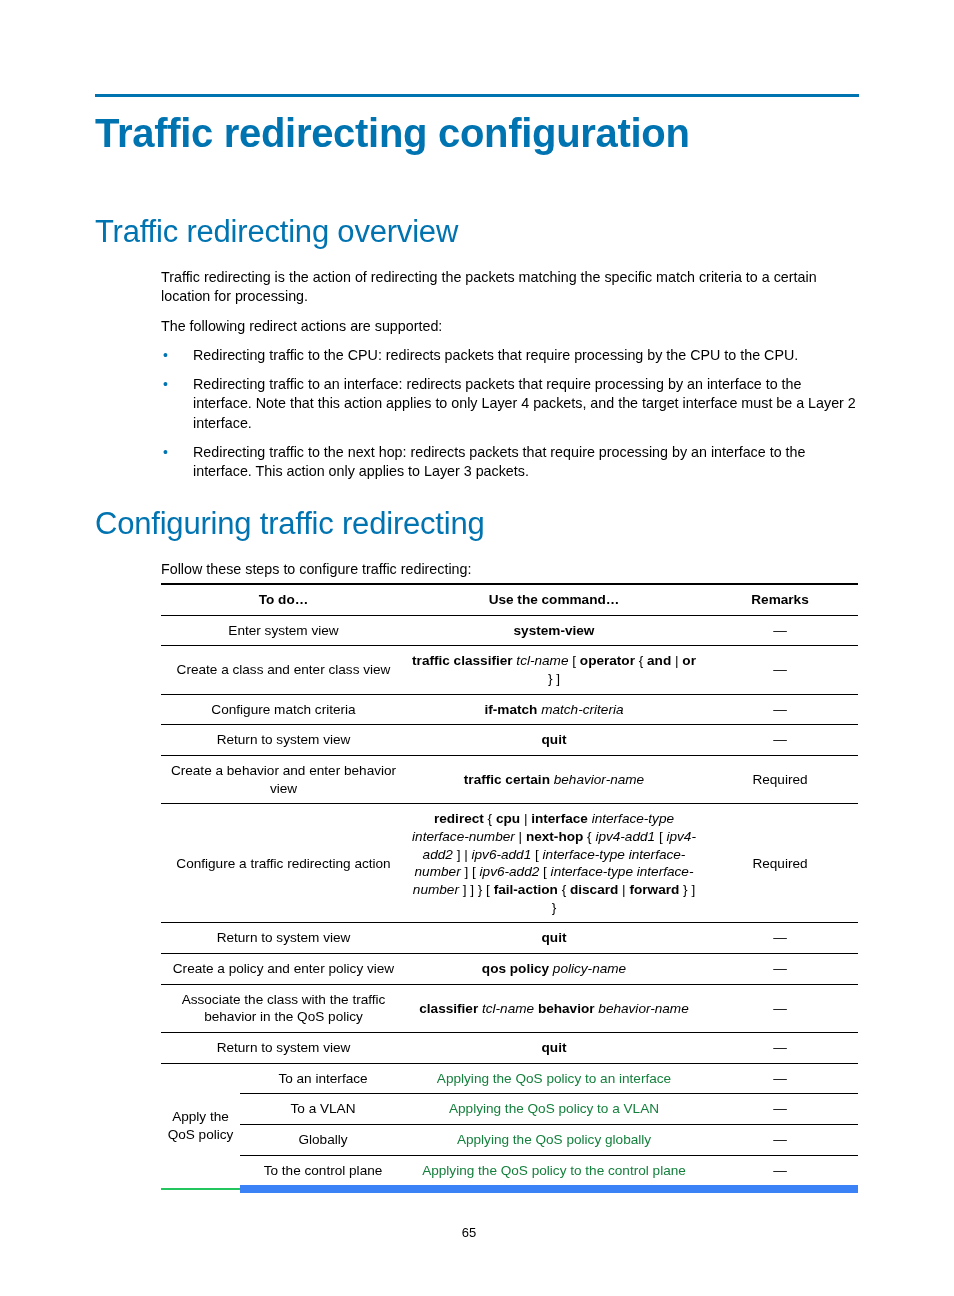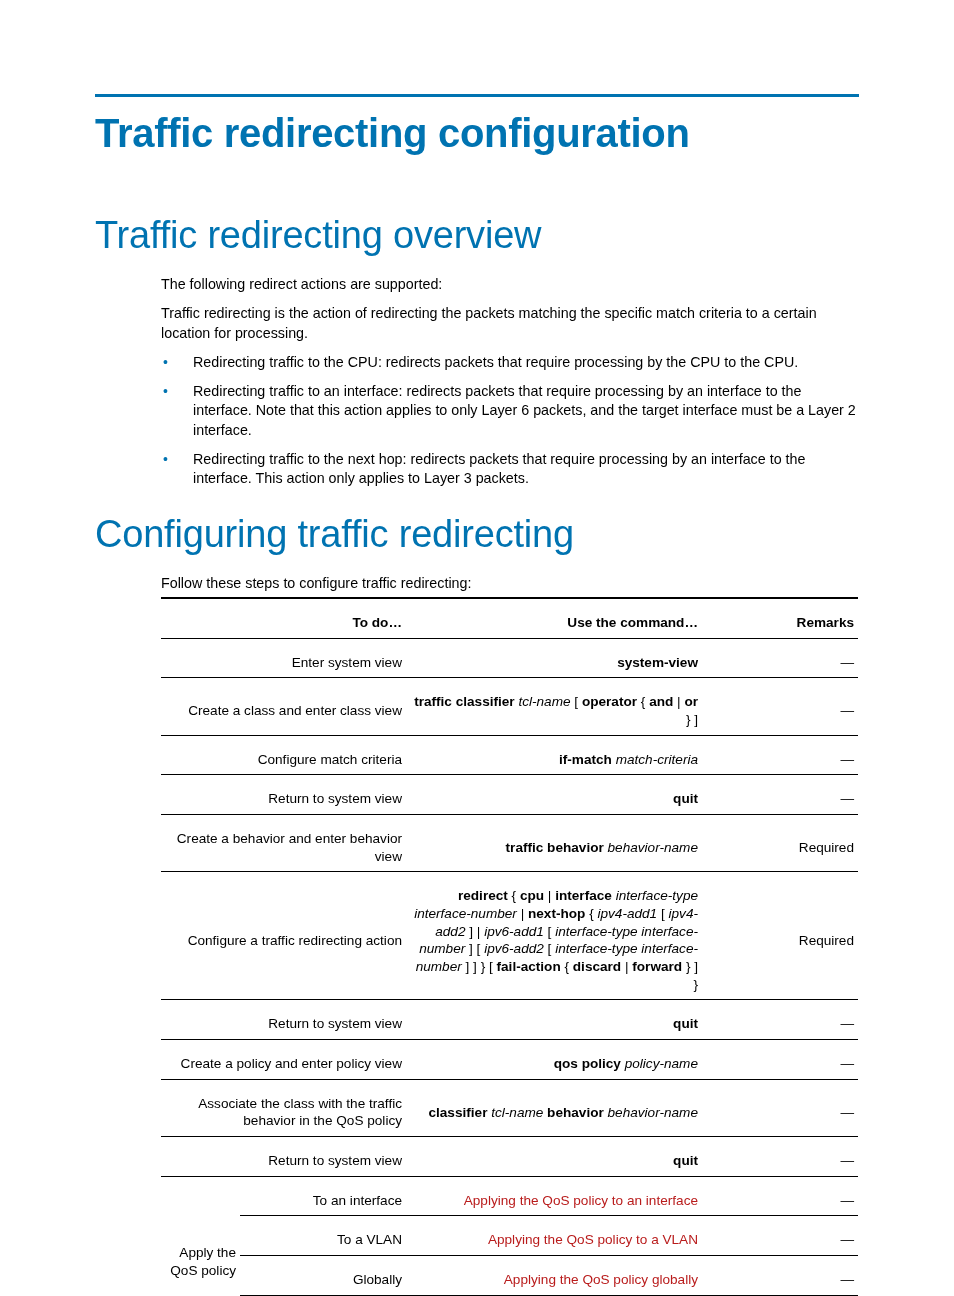--- a/index.html
+++ b/index.html
@@ -23,21 +23,21 @@
     margin-bottom: 14px;
   }
   h1 {
     font-size: 40px;
     font-weight: 700;
     color: #0073b1;
     margin: 0 0 58px 0;
     letter-spacing: -0.3px;
   }
   h2 {
-    font-size: 38px;
+    font-size: 31px;
     font-weight: 400;
     color: #0073b1;
     margin: 0 0 18px 0;
     letter-spacing: -0.2px;
   }
   .body-text {
     margin-left: 66px;
     font-size: 14.3px;
     line-height: 1.35;
     color: #000;
@@ -62,42 +62,42 @@
     top: 0;
     font-size: 14px;
   }
   
   .tbl {
     border-collapse: collapse;
     width: 697px;
     margin-top: 4px;
   }
   .tbl th, .tbl td {
-    text-align: right;
+    text-align: center;
     vertical-align: middle;
     font-size: 13.6px;
-    padding: 15px 4px 6px 4px;
+    padding: 6px 4px 6px 4px;
     line-height: 1.3;
   }
   .tbl thead th {
     border-top: 2px solid #000;
     border-bottom: 1.5px solid #000;
     font-weight: 700;
   }
   .tbl tbody td {
     border-bottom: 1px solid #000;
   }
   .tbl tbody tr:last-child td {
     border-bottom: 8px solid #3b82f6;
   }
   .col-cmd    { width: 296px; }
   .col-remark { width: 156px; }
   .sub-col1 { width: 79px; }
   .sub-col2 { width: 166px; }
-  .link { color: #b91c1c; }
+  .link { color: #15803d; }
   .dash { }
   em.keyword-italic { }
   .cmd-strong { font-weight: 700; }
   .footer-pagenum {
     position: absolute;
     bottom: 56px;
     left: 0;
     width: 938px;
     text-align: center;
     font-size: 13px;
@@ -106,25 +106,25 @@
 </head>
 <body>
 
 <div class="page">
   <div class="top-rule"></div>
 
   <h1>Traffic redirecting configuration</h1>
 
   <h2>Traffic redirecting overview</h2>
   <div class="body-text">
+    <p class="para">Traffic redirecting is the action of redirecting the packets matching the specific match criteria to a certain location for processing.</p>
     <p class="para">The following redirect actions are supported:</p>
-    <p class="para">Traffic redirecting is the action of redirecting the packets matching the specific match criteria to a certain location for processing.</p>
     <ul class="bullets">
       <li>Redirecting traffic to the CPU: redirects packets that require processing by the CPU to the CPU.</li>
-      <li>Redirecting traffic to an interface: redirects packets that require processing by an interface to the interface. Note that this action applies to only Layer 6 packets, and the target interface must be a Layer 2 interface.</li>
+      <li>Redirecting traffic to an interface: redirects packets that require processing by an interface to the interface. Note that this action applies to only Layer 4 packets, and the target interface must be a Layer 2 interface.</li>
       <li>Redirecting traffic to the next hop: redirects packets that require processing by an interface to the interface. This action only applies to Layer 3 packets.</li>
     </ul>
   </div>
 
   <h2>Configuring traffic redirecting</h2>
   <div class="body-text">
     <p class="para" style="margin-bottom:2px;">Follow these steps to configure traffic redirecting:</p>
 
     <table class="tbl">
       <colgroup>
@@ -166,21 +166,21 @@
 
         <tr>
           <td colspan="2">Return to system view</td>
           <td><span class="cmd-strong">quit</span></td>
           <td class="dash">—</td>
         </tr>
 
         <tr>
           <td colspan="2">Create a behavior and enter behavior view</td>
           <td>
-            <span class="cmd-strong">traffic behavior </span><em class="keyword-italic">behavior-name</em>
+            <span class="cmd-strong">traffic certain </span><em class="keyword-italic">behavior-name</em>
           </td>
           <td>Required</td>
         </tr>
 
         <tr>
           <td colspan="2">Configure a traffic redirecting action</td>
           <td>
             <span class="cmd-strong">redirect</span><span> { </span><span class="cmd-strong">cpu</span><span> | </span><span class="cmd-strong">interface</span><span> </span><em class="keyword-italic">interface-type interface-number</em><span> | </span><span class="cmd-strong">next-hop</span><span> { </span><em class="keyword-italic">ipv4-add1</em><span> [ </span><em class="keyword-italic">ipv4-add2</em><span> ] | </span><em class="keyword-italic">ipv6-add1</em><span> [ </span><em class="keyword-italic">interface-type interface-number</em><span> ] [ </span><em class="keyword-italic">ipv6-add2</em><span> [ </span><em class="keyword-italic">interface-type interface-number</em><span> ] ] } [ </span><span class="cmd-strong">fail-action</span><span> { </span><span class="cmd-strong">discard</span><span> | </span><span class="cmd-strong">forward</span><span> } ] }</span>
           </td>
           <td>Required</td>

